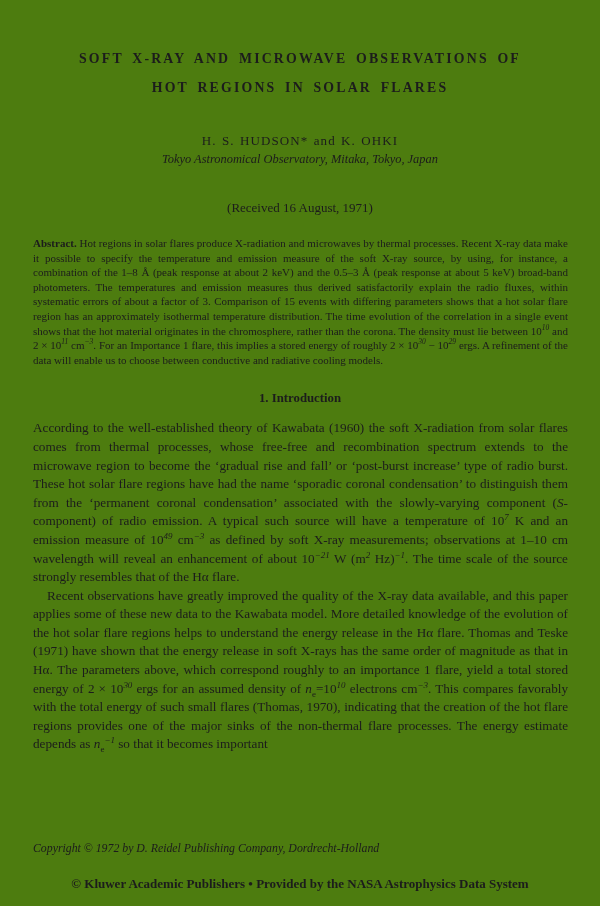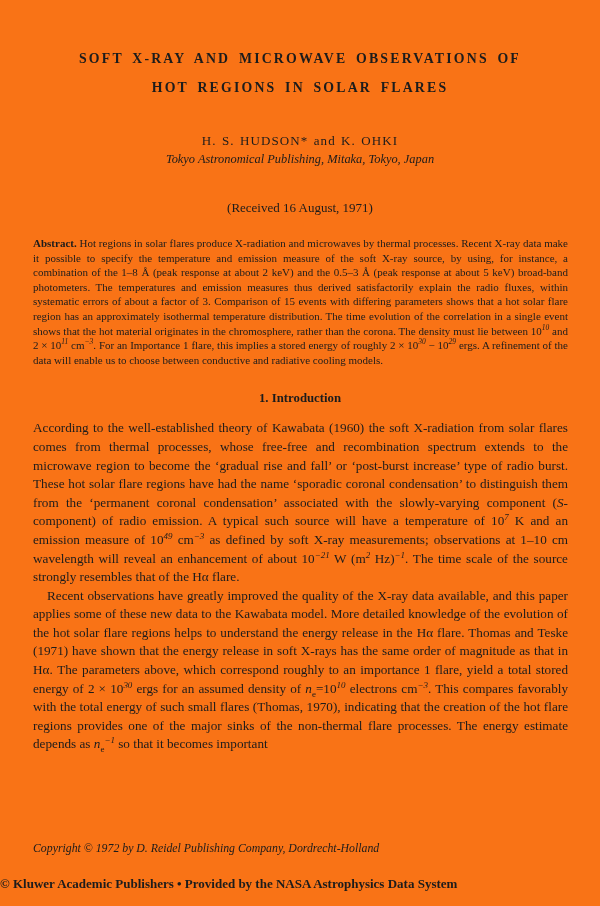--- a/index.html
+++ b/index.html
@@ -2,21 +2,21 @@
 <html><head>
 <meta charset="utf-8">
 <style>
   * { margin: 0; padding: 0; box-sizing: border-box; }
   html, body { background: #e8e8e8; }
   .page {
     position: relative;
     width: 600px;
     height: 906px;
     margin: 0 auto;
-    background: #f97316;
+    background: #4d7c0f;
     color: #1c1c1c;
     font-family: "Liberation Serif", "DejaVu Serif", serif;
     overflow: hidden;
   }
   sup { vertical-align: super; font-size: 68%; line-height: 0; font-style: italic; }
   sub { vertical-align: sub; font-size: 68%; line-height: 0; }
 
   .title {
     margin-top: 44px;
     text-align: center;
@@ -84,36 +84,37 @@
     right: 32px;
     top: 840px;
     font-size: 11.8px;
     line-height: 16px;
   }
   .ads-footer {
     position: absolute;
     left: 0;
     right: 0;
     top: 876px;
+    text-align: center;
     font-weight: bold;
     font-size: 13px;
   }
 </style>
 </head>
 <body>
 
 <div class="page">
 
   <h1 class="title">
     <span class="title-line">SOFT X-RAY AND MICROWAVE OBSERVATIONS OF</span>
     <span class="title-line">HOT REGIONS IN SOLAR FLARES</span>
   </h1>
 
   <div class="authors">H. S. HUDSON* and K. OHKI</div>
-  <div class="affiliation">Tokyo Astronomical Publishing, Mitaka, Tokyo, Japan</div>
+  <div class="affiliation">Tokyo Astronomical Observatory, Mitaka, Tokyo, Japan</div>
   <div class="received">(Received 16 August, 1971)</div>
 
   <p class="abstract"><span class="abs-label">Abstract.</span> <span>Hot regions in solar flares produce X-radiation and microwaves by thermal processes. Recent X-ray data make it possible to specify the temperature and emission measure of the soft X-ray source, by using, for instance, a combination of the 1–8 Å (peak response at about 2 keV) and the 0.5–3 Å (peak response at about 5 keV) broad-band photometers. The temperatures and emission measures thus derived satisfactorily explain the radio fluxes, within systematic errors of about a factor of 3. Comparison of 15 events with differing parameters shows that a hot solar flare region has an approximately isothermal temperature distribution. The time evolution of the correlation in a single event shows that the hot material originates in the chromosphere, rather than the corona. The density must lie between 10<sup>10</sup> and 2 × 10<sup>11</sup> cm<sup>−3</sup>. For an Importance 1 flare, this implies a stored energy of roughly 2 × 10<sup>30</sup> − 10<sup>29</sup> ergs. A refinement of the data will enable us to choose between conductive and radiative cooling models.</span></p>
 
   <h2 class="section-heading">1. Introduction</h2>
 
   <p class="body-text para1">According to the well-established theory of Kawabata (1960) the soft X-radiation from solar flares comes from thermal processes, whose free-free and recombination spectrum extends to the microwave region to become the ‘gradual rise and fall’ or ‘post-burst increase’ type of radio burst. These hot solar flare regions have had the name ‘sporadic coronal condensation’ to distinguish them from the ‘permanent coronal condensation’ associated with the slowly-varying component (<i>S</i>-component) of radio emission. A typical such source will have a temperature of 10<sup>7</sup> K and an emission measure of 10<sup>49</sup> cm<sup>−3</sup> as defined by soft X-ray measurements; observations at 1–10 cm wavelength will reveal an enhancement of about 10<sup>−21</sup> W (m<sup>2</sup> Hz)<sup>−1</sup>. The time scale of the source strongly resembles that of the Hα flare.</p>
   <p class="body-text para2">Recent observations have greatly improved the quality of the X-ray data available, and this paper applies some of these new data to the Kawabata model. More detailed knowledge of the evolution of the hot solar flare regions helps to understand the energy release in the Hα flare. Thomas and Teske (1971) have shown that the energy release in soft X-rays has the same order of magnitude as that in Hα. The parameters above, which correspond roughly to an importance 1 flare, yield a total stored energy of 2 × 10<sup>30</sup> ergs for an assumed density of <i>n</i><sub>e</sub>=10<sup>10</sup> electrons cm<sup>−3</sup>. This compares favorably with the total energy of such small flares (Thomas, 1970), indicating that the creation of the hot flare regions provides one of the major sinks of the non-thermal flare processes. The energy estimate depends as <i>n</i><sub>e</sub><sup>−1</sup> so that it becomes important</p>
 
 

